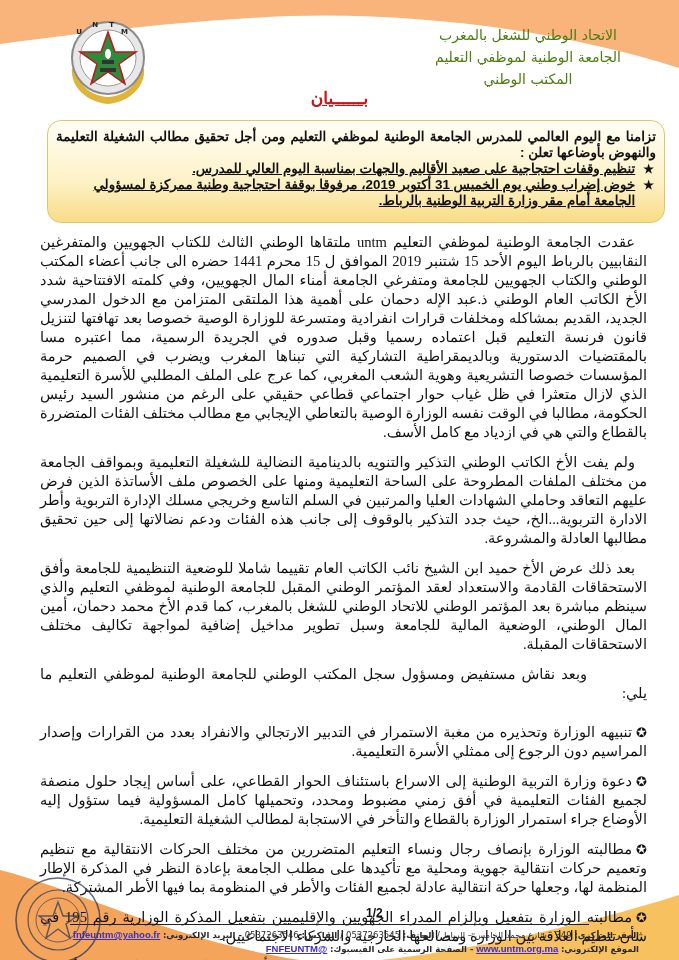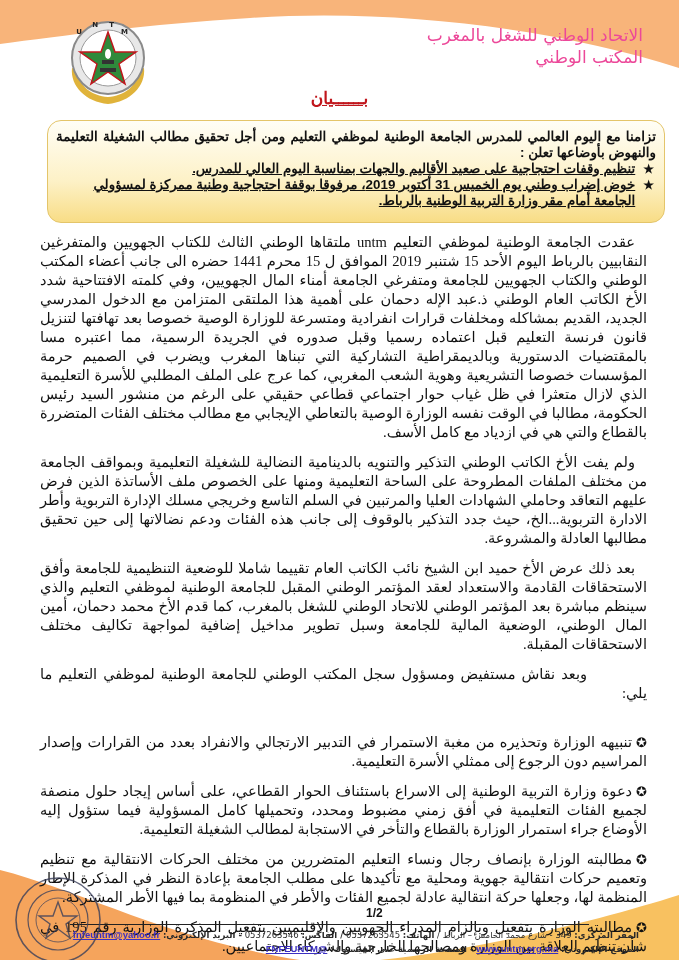--- a/index.html
+++ b/index.html
@@ -4,43 +4,43 @@
 <style>
   * { box-sizing: border-box; margin: 0; padding: 0; }
   html, body { width: 679px; height: 960px; overflow: hidden; background: #ffffff; }
   body { position: relative; font-family: "DejaVu Sans", sans-serif; color: #111; }
 
   .wave-top { position: absolute; top: 0; left: 0; width: 679px; height: 75px; z-index: 0; }
   .wave-bottom { position: absolute; bottom: 0; left: 0; width: 679px; height: 110px; z-index: 0; }
 
   .logo { position: absolute; left: 58px; top: 16px; width: 100px; height: 90px; z-index: 2; }
 
-  .org-header { position: absolute; right: 36px; top: 24px; width: 230px; text-align: right; z-index: 2;
-    font-family: "DejaVu Sans", sans-serif; font-size: 17px; line-height: 22px; color: #ec4899; }
+  .org-header { position: absolute; right: 36px; top: 24px; width: 230px; text-align: center; z-index: 2;
+    font-family: "DejaVu Sans", sans-serif; font-size: 14px; line-height: 22px; color: #4d7c0f; }
   .org-header div { white-space: nowrap; }
 
   .doc-title { position: absolute; left: 0; right: 0; top: 88px; text-align: center; z-index: 2;
     font-family: Liberation Sans, sans-serif; font-size: 17px; font-weight: bold; color: #c0161c;
     text-decoration: underline; letter-spacing: 1px; }
 
   .notice-box { position: absolute; left: 47px; right: 14px; top: 120px; height: 103px; z-index: 2;
     border: 1.5px solid #e4c56a; border-radius: 14px;
     background: linear-gradient(to bottom, #fffef6 0%, #fdf1c6 60%, #f8dd86 100%);
     padding: 8px 8px 0 8px;
     font-family: "Liberation Sans", sans-serif; font-weight: bold; font-size: 13.4px; line-height: 16px; color: #111; }
   .notice-box .intro { text-align: justify; }
   .notice-box ul { list-style: none; padding-right: 2px; }
   .notice-box li { display: flex; align-items: flex-start; }
   .notice-box li .star { flex: 0 0 auto; margin-left: 8px; font-size: 12px; }
   .notice-box li .txt { text-decoration: underline; }
 
   .content { position: absolute; left: 40px; right: 32px; top: 233px; z-index: 2;
     font-family: "Liberation Serif", serif; font-size: 14.6px; line-height: 19px; color: #111; text-align: justify; }
   .content p { margin-bottom: 11px; text-indent: 12px; }
-  .content p.intro-line { text-indent: 60px; margin-bottom: 30px; }
+  .content p.intro-line { text-indent: 60px; margin-bottom: 20px; }
   .content p.point { text-indent: 0; }
   .content .bullet { display: inline-block; margin-left: 4px; font-size: 13px; }
 
   .page-num { position: absolute; left: 335px; top: 906px; z-index: 2; font-family: "Liberation Sans", sans-serif;
     font-weight: bold; font-size: 12px; direction: ltr; padding-left: 31px; }
   .footer-rule { position: absolute; left: 70px; right: 90px; top: 924px; height: 1px; background: #222; z-index: 2; }
   .footer { position: absolute; left: 50px; right: 40px; top: 928px; z-index: 3;
     font-family: "DejaVu Sans", sans-serif; font-size: 8.5px; line-height: 13px; color: #2a2a2a; }
   .footer .row { white-space: nowrap; text-align: right; }
   .footer .lbl { font-weight: bold; }
@@ -68,20 +68,21 @@
   <rect x="42" y="52" width="16" height="4" fill="#333"></rect>
   <ellipse cx="50" cy="38" rx="3" ry="5" fill="#ffffff"></ellipse>
   <text x="24" y="18" font-size="7" font-family="DejaVu Sans, sans-serif" font-weight="bold" fill="#222">U</text>
   <text x="40" y="11" font-size="7" font-family="DejaVu Sans, sans-serif" font-weight="bold" fill="#222">N</text>
   <text x="56" y="11" font-size="7" font-family="DejaVu Sans, sans-serif" font-weight="bold" fill="#222">T</text>
   <text x="70" y="18" font-size="7" font-family="DejaVu Sans, sans-serif" font-weight="bold" fill="#222">M</text>
 </svg>
 
 <div class="org-header">
   <div>الاتحاد الوطني للشغل بالمغرب</div>
+  <div>الجامعة الوطنية لموظفي التعليم</div>
   <div>المكتب الوطني</div>
 </div>
 
 <div class="doc-title">بــــــيان</div>
 
 <div class="notice-box">
   <div class="intro">تزامنا مع اليوم العالمي للمدرس الجامعة الوطنية لموظفي التعليم ومن أجل تحقيق مطالب الشغيلة التعليمة والنهوض بأوضاعها تعلن :</div>
   <ul>
     <li>
       <span class="star">★</span>

